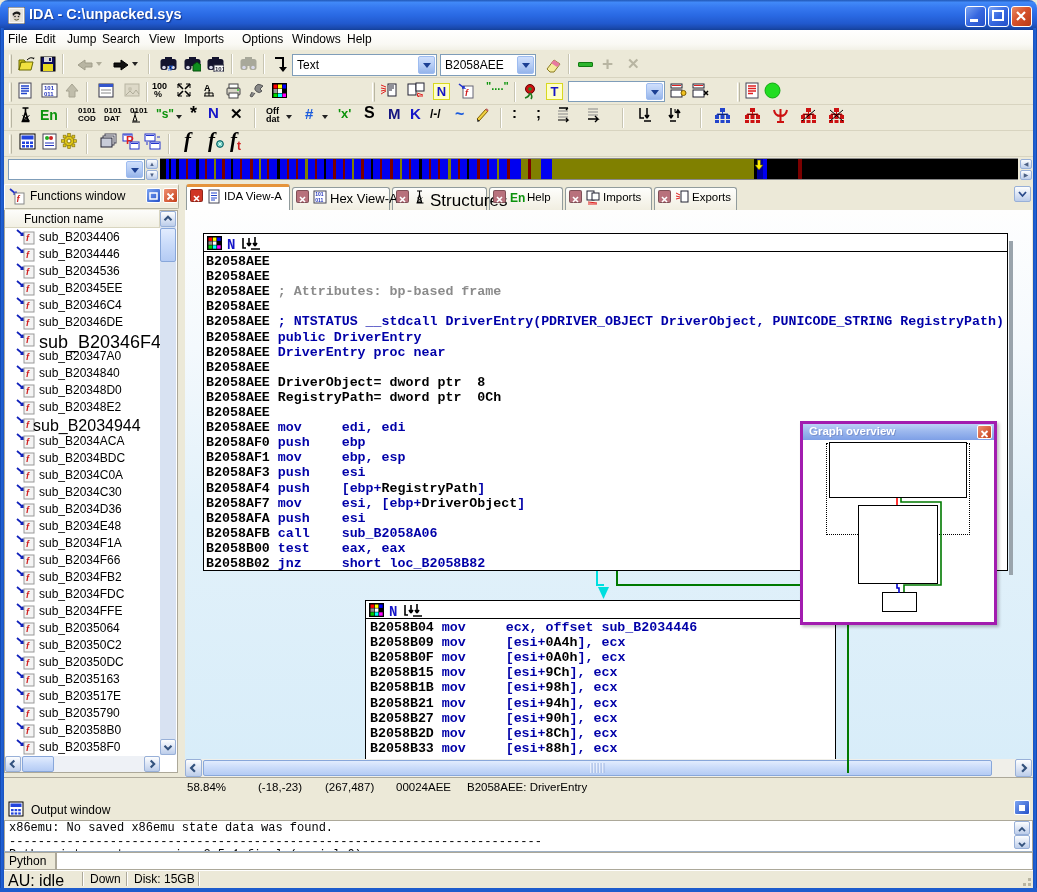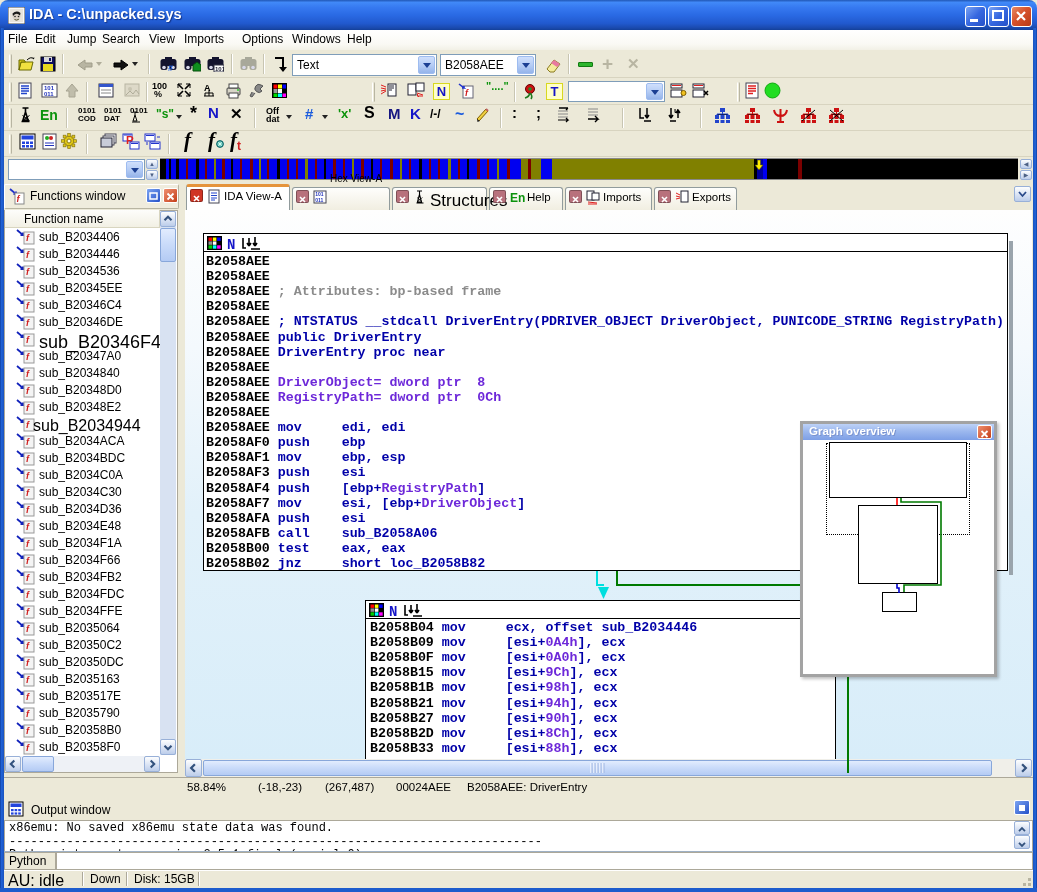--- a/index.html
+++ b/index.html
@@ -27,21 +27,21 @@
 
 .sbtn{background:linear-gradient(180deg,#fdfefe,#d7e1f3 60%,#bccdea);border:1px solid #98b0d8;border-radius:2px;color:#4d6185;
  text-align:center}
 .sthumb{background:linear-gradient(180deg,#e2ecfe,#cbdcfa 45%,#b4cbf4);border:1px solid #88a7da;border-radius:2px}
 .strack{background:#d8e2f2}
 #canvas{left:185px;top:210px;width:847px;height:550px;overflow:hidden;
  background:linear-gradient(180deg,#fefefe 0%,#f4f9fd 25%,#e2f1fa 55%,#d8edf9 100%)}
 .node{position:absolute;background:#fff;border:1.6px solid #000}
 .nodehead{position:absolute;left:0;top:0;right:0;height:18px;border-bottom:1.6px solid #000;background:#fff}
 .code{position:absolute;font-family:"Liberation Mono",monospace;font-weight:bold;font-size:13.3px;line-height:15.1px;white-space:pre;color:#0000a8}
-.code .a{color:#000}.code .g{color:#6d28d9}.code .c{color:#8b8b8b}
+.code .a{color:#000}.code .g{color:#000000}.code .c{color:#8b8b8b}
 
 .tab{position:absolute;top:186px;height:23px;border:1px solid #919b9c;border-bottom:none;border-radius:3px 3px 0 0;
  background:linear-gradient(180deg,#fefefc,#f1eee1);font-size:12px}
 </style></head><body>
 
 <div id="titlebar" class="abs"></div>
 <div id="wborderL" class="abs"></div>
 <div id="wborderR" class="abs"></div>
 <div id="wborderB" class="abs"></div>
 <svg class="abs" style="left:8px;top:7px" width="17" height="17">
@@ -519,21 +519,21 @@
 <div class="abs" style="left:224px;top:190px;font-size:11.5px;z-index:4">IDA View-A</div>
 <div class="tab" style="left:292px;width:98px;top:187px;height:23px"></div>
 <div class="abs" style="left:296px;top:190px;width:13px;height:13px;border-radius:2px;background:#b8717c;border:1px solid rgba(0,0,0,.3);z-index:4"><svg width="11" height="11">
       <path d="M3 3 l5 5 M8 3 l-5 5" stroke="#fff" stroke-width="1.6"></path>
     </svg></div>
 <svg class="abs" style="left:313px;top:190px;z-index:4" width="15" height="15">
     <rect x="1" y="1" width="12" height="12" fill="#fff" stroke="#445"></rect>
     <text x="2.2" y="6.4" font-size="5" font-weight="bold" fill="#2233bb">101</text>
     <text x="2.2" y="12" font-size="5" font-weight="bold" fill="#2233bb">011</text>
   </svg>
-<div class="abs" style="left:330px;top:173px;font-size:10px;z-index:4">Hex View-A</div>
+<div class="abs" style="left:330px;top:191px;font-size:13px;z-index:4">Hex View-A</div>
 <div class="tab" style="left:392px;width:95px;top:187px;height:23px"></div>
 <div class="abs" style="left:396px;top:190px;width:13px;height:13px;border-radius:2px;background:#b8717c;border:1px solid rgba(0,0,0,.3);z-index:4"><svg width="11" height="11">
       <path d="M3 3 l5 5 M8 3 l-5 5" stroke="#fff" stroke-width="1.6"></path>
     </svg></div>
 <svg class="abs" style="left:413px;top:190px;z-index:4" width="15" height="15">
     <path d="M4 1 h5 M6.5 1 v3.5 M4.5 12 l2 -7.5 l2 7.5 Z M3.5 13 h7" stroke="#000" fill="none" stroke-width="1.1"></path>
     <path d="M4 7.5 l5 4 M9.5 7.5 l-5 4" stroke="#000" stroke-width="0.7"></path>
   </svg>
 <div class="abs" style="left:430px;top:191px;font-size:17px;z-index:4">Structures</div>
 <div class="tab" style="left:489px;width:74px;top:187px;height:23px"></div>
@@ -838,21 +838,21 @@
   </div>
 <div class="code" style="left:370px;top:620.0px"><span class="a">B2058B04</span> mov     ecx, offset sub_B2034446</div>
 <div class="code" style="left:370px;top:635.1px"><span class="a">B2058B09</span> mov     [esi+<span class="g">0A4h</span>], ecx</div>
 <div class="code" style="left:370px;top:650.2px"><span class="a">B2058B0F</span> mov     [esi+<span class="g">0A0h</span>], ecx</div>
 <div class="code" style="left:370px;top:665.3px"><span class="a">B2058B15</span> mov     [esi+<span class="g">9Ch</span>], ecx</div>
 <div class="code" style="left:370px;top:680.4px"><span class="a">B2058B1B</span> mov     [esi+<span class="g">98h</span>], ecx</div>
 <div class="code" style="left:370px;top:695.5px"><span class="a">B2058B21</span> mov     [esi+<span class="g">94h</span>], ecx</div>
 <div class="code" style="left:370px;top:710.6px"><span class="a">B2058B27</span> mov     [esi+<span class="g">90h</span>], ecx</div>
 <div class="code" style="left:370px;top:725.7px"><span class="a">B2058B2D</span> mov     [esi+<span class="g">8Ch</span>], ecx</div>
 <div class="code" style="left:370px;top:740.8px"><span class="a">B2058B33</span> mov     [esi+<span class="g">88h</span>], ecx</div>
-<div class="abs" style="left:800px;top:421px;width:197px;height:256px;border:3px solid #a3a3a3;background:#fff;box-shadow:2px 2px 3px rgba(0,0,0,.25);z-index:10">
+<div class="abs" style="left:800px;top:421px;width:197px;height:204px;border:3px solid #a21caf;background:#fff;box-shadow:2px 2px 3px rgba(0,0,0,.25);z-index:10">
 <div style="position:absolute;left:0;top:0;right:0;height:16px;background:linear-gradient(180deg,#bdd1f7 0%,#9cb8ee 45%,#7d9fe6 100%)"></div>
 <div style="position:absolute;left:6px;top:1px;font-size:11.5px;font-weight:bold;color:#fff;text-shadow:1px 1px 0 #7a93cf">Graph overview</div>
 <div style="position:absolute;right:2px;top:1px;width:15px;height:14px;border-radius:2px;background:linear-gradient(135deg,#ef9070,#c43d18);border:1px solid #fff"><svg width="13" height="12">
         <path d="M3.5 3 l6 6 M9.5 3 l-6 6" stroke="#fff" stroke-width="1.8"></path>
       </svg></div>
 <div style="position:absolute;left:23px;top:19px;width:144px;height:92px;border:1px dotted #000"></div>
 <div style="position:absolute;left:26px;top:18px;width:138px;height:56px;border:1.5px solid #000;background:#fff"></div>
 <div style="position:absolute;left:55px;top:81px;width:80px;height:79px;border:1.5px solid #000;background:#fff"></div>
 <div style="position:absolute;left:79px;top:168px;width:35px;height:20px;border:1.5px solid #000;background:#fff"></div>
 <svg style="position:absolute;left:0;top:0" width="191" height="190">

